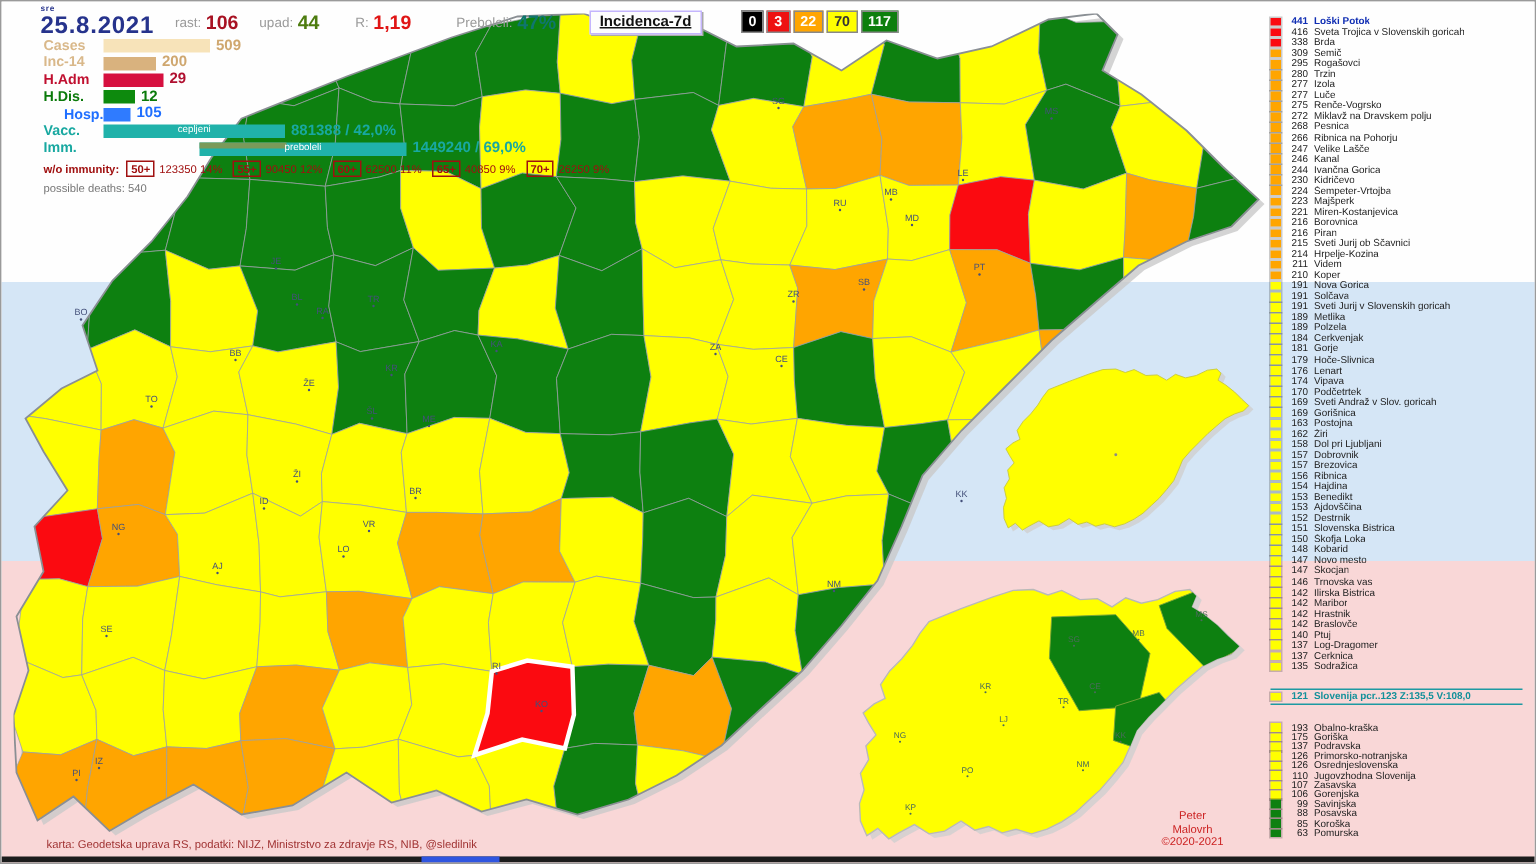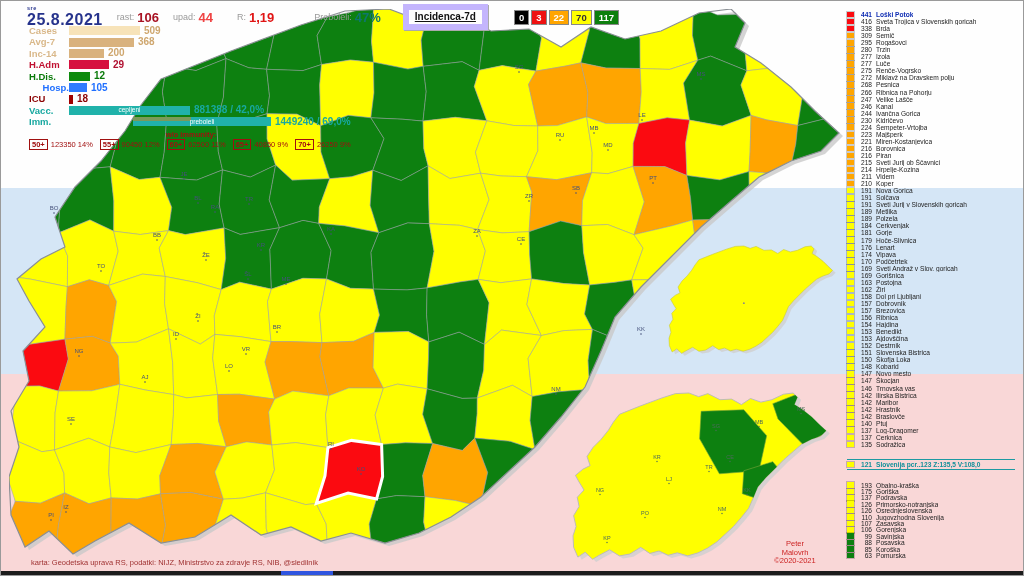--- a/index.html
+++ b/index.html
@@ -15,36 +15,36 @@
   #bottom-bar{position:absolute;left:0;bottom:0;width:1024px;height:4px;background:#1c1c1c;}
   #bottom-bar .blue{position:absolute;left:280px;top:0;width:52px;height:4px;background:#2f55e0;}
 
   
   #header{position:absolute;left:26px;top:3px;display:flex;align-items:center;white-space:nowrap;z-index:5;}
   .h-datewrap{display:flex;flex-direction:column;line-height:1;}
   .h-weekday{font-size:5.5px;color:#26338c;font-weight:bold;letter-spacing:.5px;}
   .h-date{font-size:16px;font-weight:bold;color:#26338c;letter-spacing:.5px;}
   .h-lbl{font-size:9px;color:#9a9a9a;margin-left:14px;}
   .h-val{font-size:13px;font-weight:bold;margin-left:3px;}
-  #mode-button{margin-left:22px;background:#fdfdfd;border:6px solid #c4b5fd;box-shadow:1px 1px 0 #aaa;
+  #mode-button{margin-left:22px;background:#fdfdfd;border:1px solid #c4b5fd;box-shadow:1px 1px 0 #aaa;
     padding:1px 6px 2px;font-size:10px;font-weight:bold;color:#111;text-decoration:underline;cursor:pointer;}
   #legend-counts{margin-left:26px;display:flex;gap:2px;}
   .lc-box{font-size:9.5px;font-weight:bold;padding:1px 4px;border:1px solid #888;}
 
   
   #stats-panel{position:absolute;left:28px;top:24px;z-index:5;}
   .s-row{display:flex;align-items:center;height:11.4px;}
   .s-label{width:40px;font-size:9.5px;font-weight:bold;line-height:1;}
   .s-barwrap{display:flex;align-items:center;}
   .s-bar{height:9px;position:relative;}
   .s-bar .inbar{position:absolute;inset:0;display:flex;align-items:center;justify-content:center;
     color:#fff;font-size:6.5px;line-height:1;}
   .s-bar .overlay{position:absolute;left:0;top:0;height:4px;background:#7a9a5a;}
   .s-value{margin-left:4px;font-size:10px;font-weight:bold;white-space:nowrap;line-height:1;}
-  #wo-row{display:flex;align-items:center;margin-top:2px;font-size:7.5px;color:#a01010;white-space:nowrap;flex-direction:column;}
+  #wo-row{display:flex;align-items:center;margin-top:2px;font-size:7.5px;color:#a01010;white-space:nowrap;}
   #wo-row .wo-label{font-weight:bold;margin-right:5px;}
   .wo-group{display:flex;align-items:center;margin-right:7px;}
   .wo-age{border:1px solid #a01010;padding:0 2px;font-weight:bold;margin-right:3px;}
   #possible-deaths{margin-top:3px;font-size:7.5px;color:#777;}
 
   
   #ranklist{position:absolute;left:846px;top:10px;width:176px;z-index:5;font-size:6.6px;color:#222;}
   .rrow{display:flex;align-items:center;height:7.06px;white-space:nowrap;}
   .sw{width:7px;height:5.6px;margin-right:3px;flex:none;outline:0.5px solid rgba(0,0,0,.2);}
   .rv{width:15px;text-align:right;margin-right:4px;flex:none;}
@@ -357,24 +357,24 @@
   </svg>
 
 <div id="header">
   <div class="h-datewrap">
     <span class="h-weekday">sre</span>
     <span class="h-date">25.8.2021</span>
   </div>
   <span class="h-lbl">rast:</span>
   <span class="h-val" style="color:#a81223">106</span>
   <span class="h-lbl">upad:</span>
-  <span class="h-val" style="color:#ef4444">44</span>
+  <span class="h-val" style="color:#4d7c0f">44</span>
   <span class="h-lbl" style="margin-left:24px">R:</span>
   <span class="h-val" style="color:#e01515">1,19</span>
-  <span class="h-lbl" style="margin-left:40px">Preboleli:</span>
+  <span class="h-lbl" style="margin-left:30px">Preboleli:</span>
   <span class="h-val" style="color:#0f766e">47%</span>
   <button id="mode-button">Incidenca-7d</button>
   <div id="legend-counts">
       <span class="lc-box" style="background: rgb(0, 0, 0); color: rgb(255, 255, 255);">0</span>
       <span class="lc-box" style="background: rgb(238, 17, 17); color: rgb(255, 255, 255);">3</span>
       <span class="lc-box" style="background: rgb(255, 165, 0); color: rgb(255, 255, 255);">22</span>
       <span class="lc-box" style="background: rgb(255, 255, 0); color: rgb(51, 51, 51);">70</span>
       <span class="lc-box" style="background: rgb(13, 127, 13); color: rgb(255, 255, 255);">117</span>
     </div>
 </div>
@@ -382,27 +382,20 @@
 <div id="stats-panel">
   <div id="stats-rows">
       <div class="s-row">
         <span class="s-label" style="color: rgb(217, 184, 138);">Cases</span>
         <span class="s-barwrap">
           <span class="s-bar" style="width: 71px; background: rgb(247, 227, 185);"></span>
         </span>
         <span class="s-value" style="color: rgb(207, 167, 111);">509</span>
       </div>
       <div class="s-row">
-        <span class="s-label" style="color: rgb(217, 184, 138);">Avg-7</span>
-        <span class="s-barwrap">
-          <span class="s-bar" style="width: 65px; background: rgb(217, 178, 126);"></span>
-        </span>
-        <span class="s-value" style="color: rgb(207, 167, 111);">368</span>
-      </div>
-      <div class="s-row">
         <span class="s-label" style="color: rgb(217, 184, 138);">Inc-14</span>
         <span class="s-barwrap">
           <span class="s-bar" style="width: 35px; background: rgb(217, 178, 126);"></span>
         </span>
         <span class="s-value" style="color: rgb(207, 167, 111);">200</span>
       </div>
       <div class="s-row">
         <span class="s-label" style="color: rgb(192, 16, 48);">H.Adm</span>
         <span class="s-barwrap">
           <span class="s-bar" style="width: 40px; background: rgb(214, 16, 63);"></span>
@@ -415,27 +408,20 @@
           <span class="s-bar" style="width: 21px; background: rgb(13, 138, 13);"></span>
         </span>
         <span class="s-value" style="color: rgb(10, 122, 10);">12</span>
       </div>
       <div class="s-row">
         <span class="s-label" style="color: rgb(31, 111, 255); text-align: right;">Hosp.</span>
         <span class="s-barwrap">
           <span class="s-bar" style="width: 18px; background: rgb(47, 123, 255);"></span>
         </span>
         <span class="s-value" style="color: rgb(31, 111, 255);">105</span>
-      </div>
-      <div class="s-row">
-        <span class="s-label" style="color: rgb(139, 0, 0);">ICU</span>
-        <span class="s-barwrap">
-          <span class="s-bar" style="width: 4px; background: rgb(160, 0, 0);"></span>
-        </span>
-        <span class="s-value" style="color: rgb(139, 0, 0);">18</span>
       </div>
       <div class="s-row">
         <span class="s-label" style="color: rgb(24, 168, 160);">Vacc.</span>
         <span class="s-barwrap">
           <span class="s-bar" style="width: 121px; background: rgb(32, 178, 170);">
             <span class="inbar">cepljeni</span>
           </span>
         </span>
         <span class="s-value" style="color: rgb(24, 168, 160);">881388 / 42,0%</span>
       </div>
@@ -468,20 +454,21 @@
         <span class="wo-group">
           <span class="wo-age">65+</span>
           <span>40850 9%</span>
         </span>
         <span class="wo-group">
           <span class="wo-age">70+</span>
           <span>26250 9%</span>
         </span>
       </span>
   </div>
+  <div id="possible-deaths">possible deaths: 540</div>
 </div>
 
 <div id="ranklist">
   <div id="muni-list">
       <div class="rrow first">
         <span class="sw" style="background: rgb(251, 10, 16);"></span>
         <span class="rv">441</span>
         <span class="rn">Loški Potok</span>
       </div>
       <div class="rrow">

